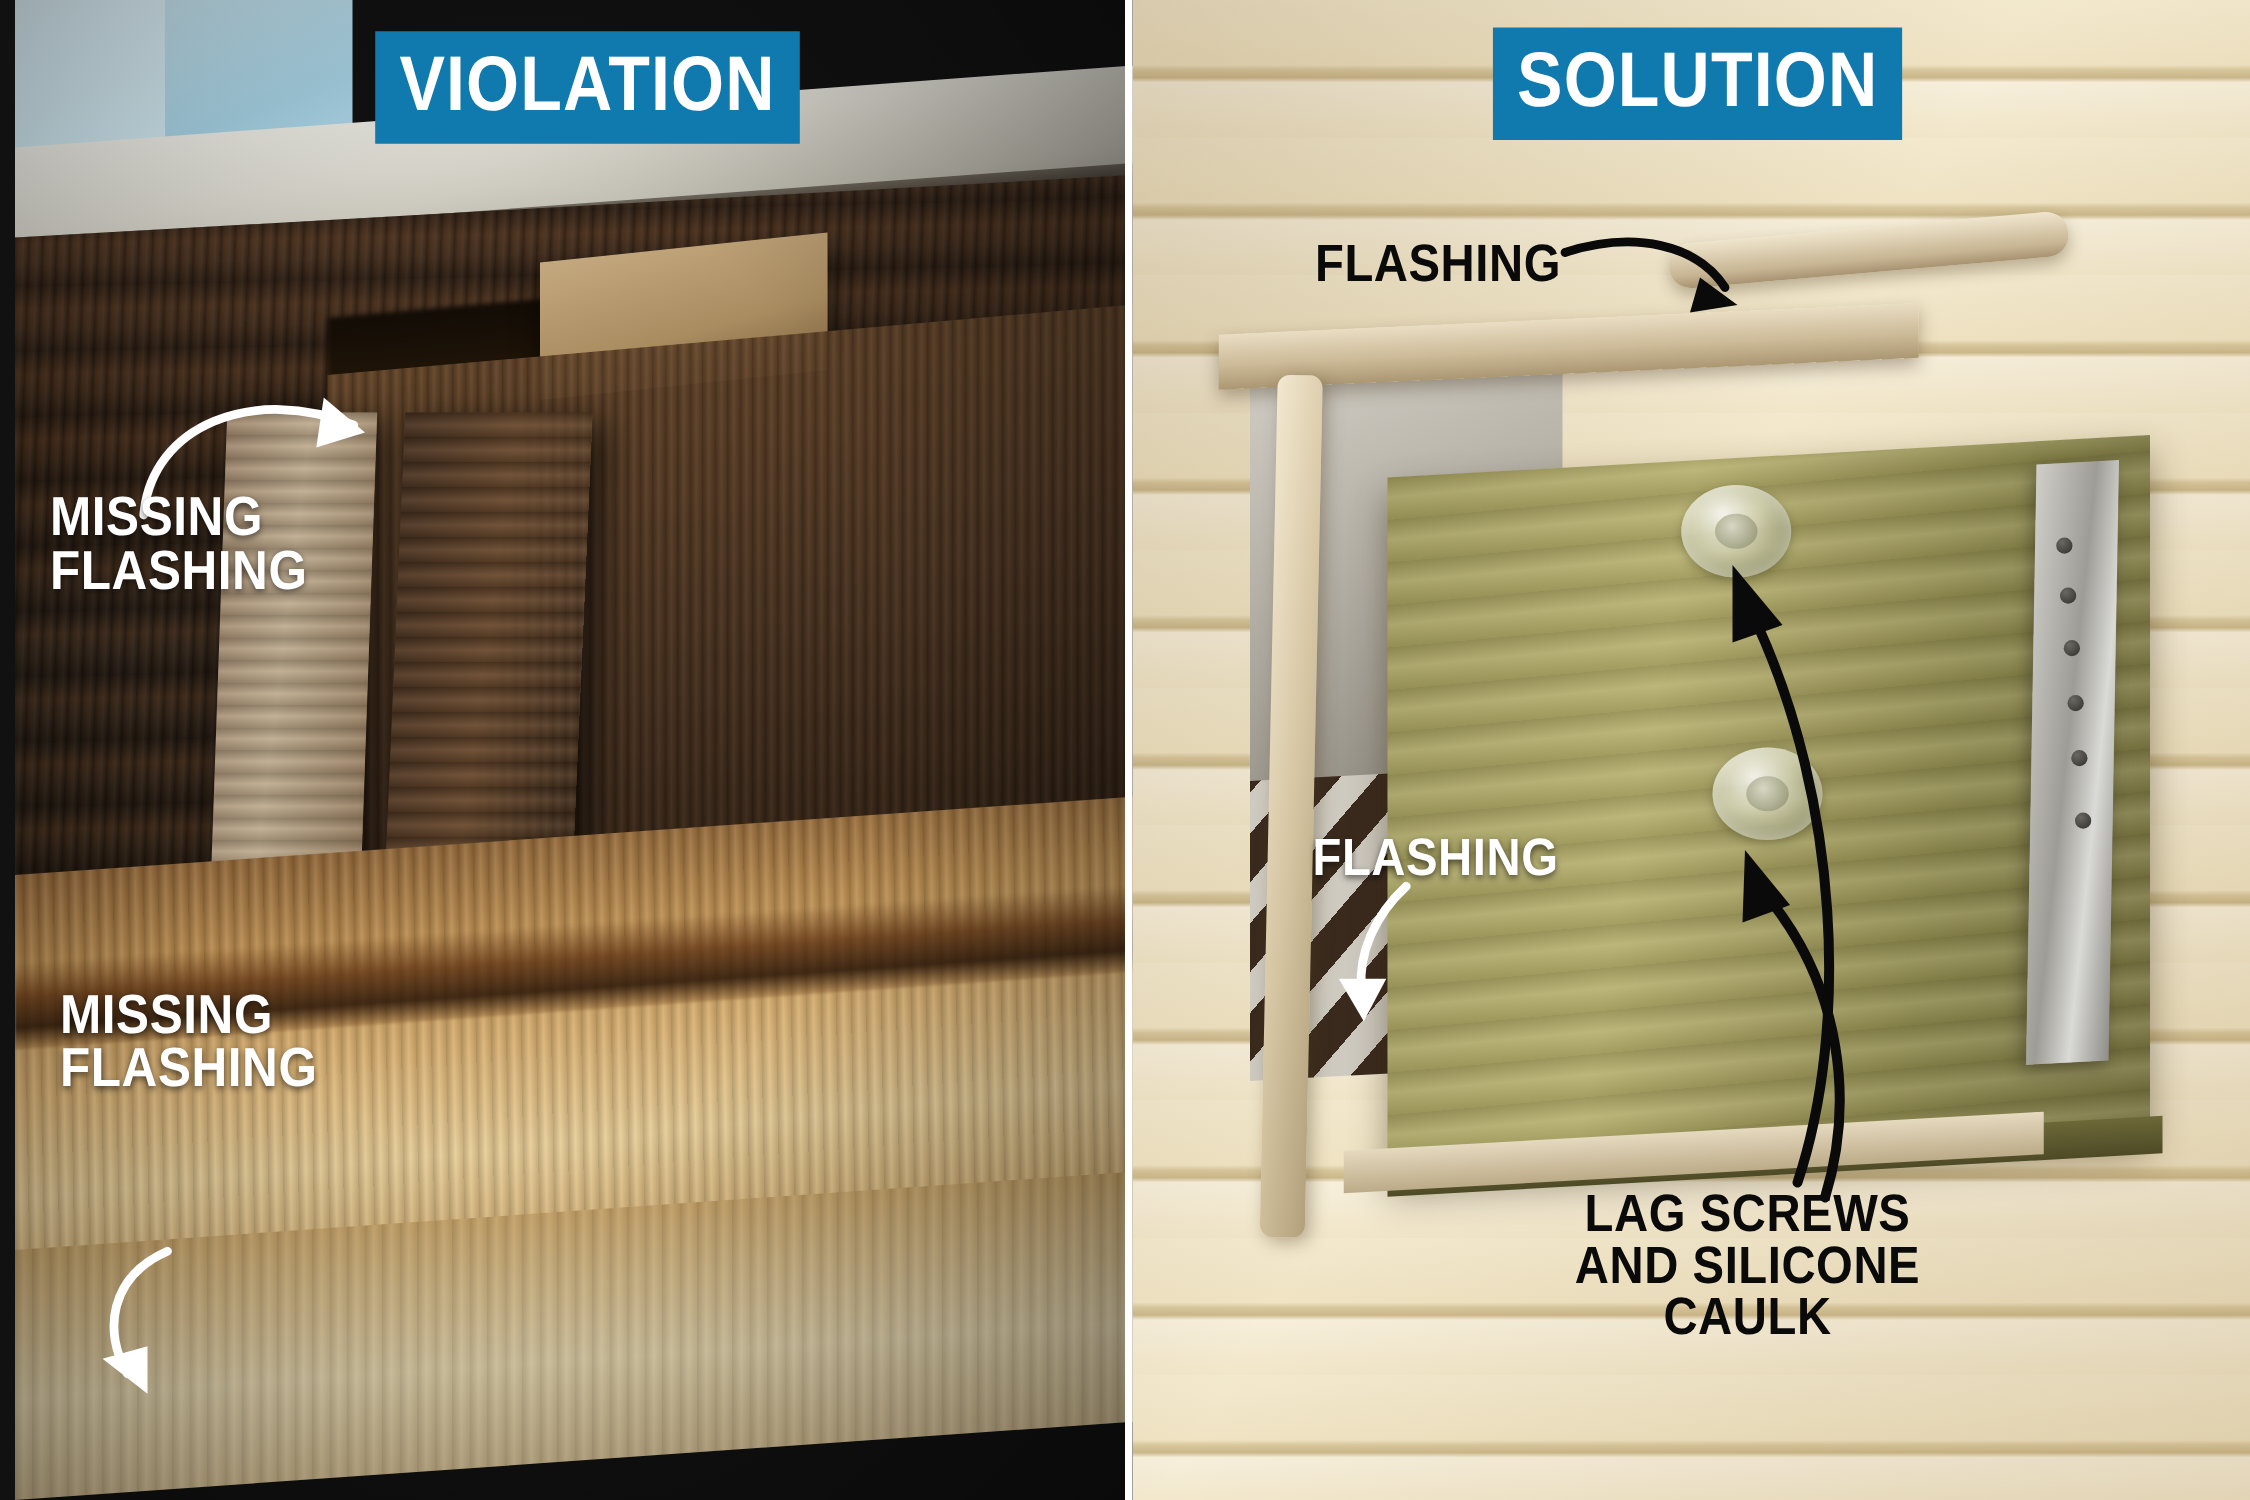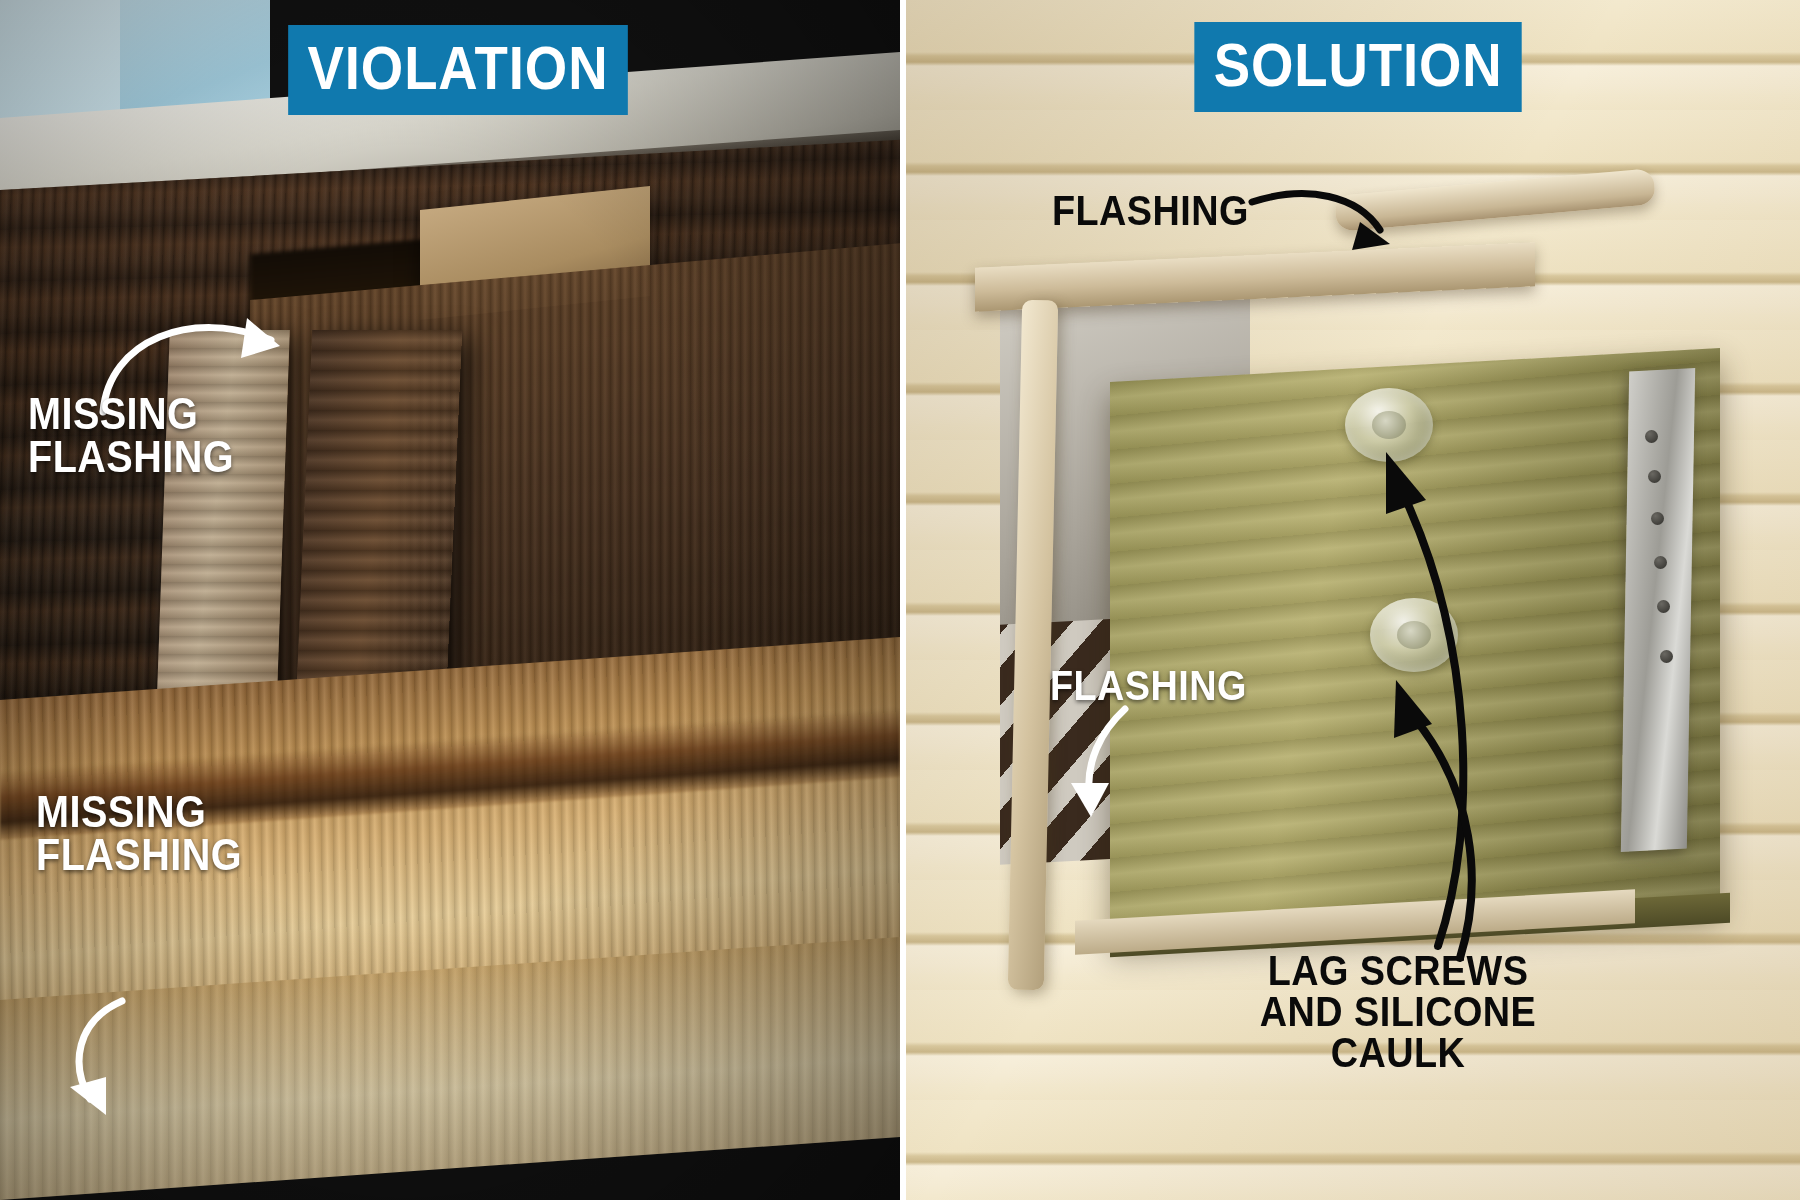--- a/index.html
+++ b/index.html
@@ -1,21 +1,21 @@
 <!DOCTYPE html>
 <html><head>
 <meta charset="utf-8">
 <title>Violation vs Solution — Deck Ledger Flashing</title>
 <style>
   html,body{margin:0;padding:0;background:#000;}
   body{font-family:"Liberation Sans", sans-serif;}
   #stage{position:relative;width:1800px;height:1200px;overflow:hidden;background:#111;}
 
   .panel{position:absolute;top:0;height:1200px;overflow:hidden;}
-  #panel-violation{left:0;width:900px;}
+  #panel-violation{left:12px;width:900px;}
   #panel-solution{left:906px;width:894px;}
   .divider{position:absolute;left:900px;top:0;width:6px;height:1200px;background:#ffffff;z-index:40;}
 
   
   .photo{position:absolute;inset:0;}
   .sky{position:absolute;left:0;top:0;width:270px;height:300px;
        background:linear-gradient(160deg,#cfe6ef 0%,#a6d2e4 40%,#bfdfeb 100%);}
   .sky2{position:absolute;left:0;top:0;width:120px;height:300px;
        background:linear-gradient(180deg,#d8ecf3,#c2e1ec);}
   .soffit{position:absolute;left:0;top:118px;width:900px;height:120px;

